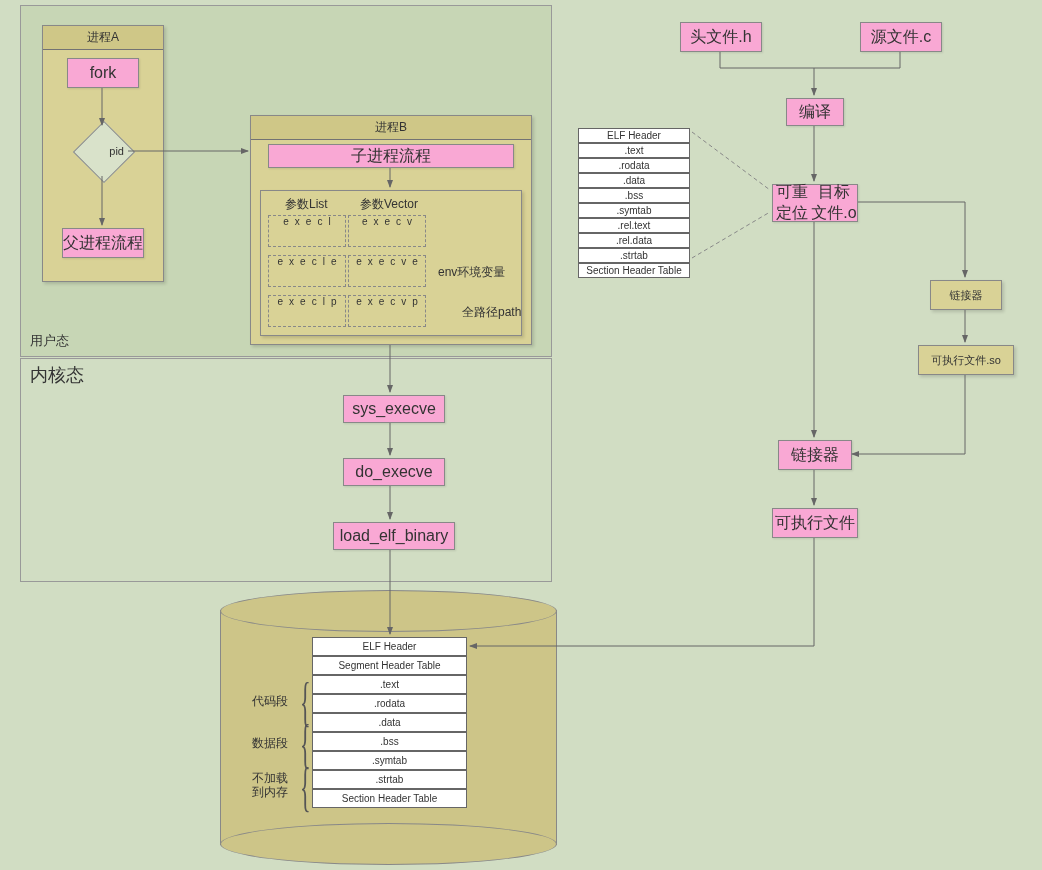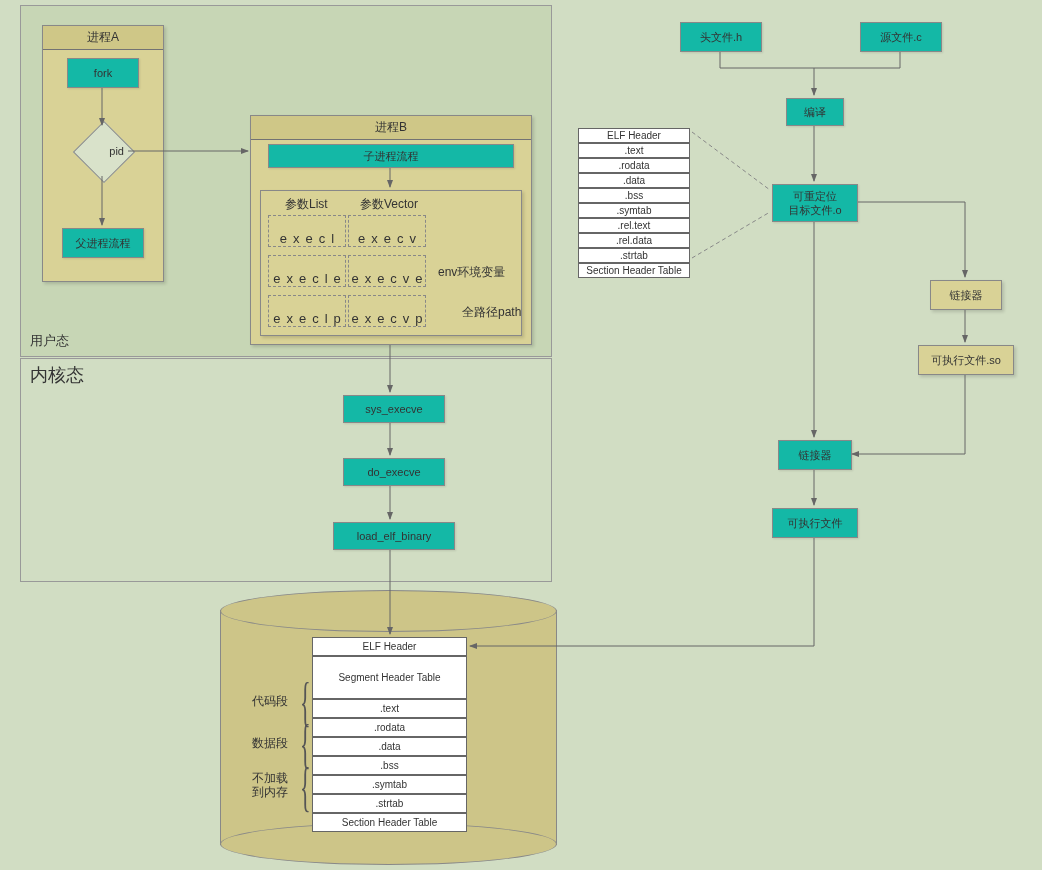--- a/index.html
+++ b/index.html
@@ -1,25 +1,25 @@
 <!DOCTYPE html>
 <html><head>
 <meta charset="utf-8">
 <style>
 body{margin:0;padding:0;background:#d1ddc3;font-family:Arial,sans-serif;font-size:11px;color:#333;width:1042px;height:870px;position:relative;overflow:hidden}
 .panel{position:absolute;border:1px solid #999;background:#c7d6b5}
 .kernel-panel{position:absolute;border:1px solid #999;background:#d1ddc3}
 .tanbox{position:absolute;background:#d9d296;border:1px solid #888;box-shadow:2px 2px 3px rgba(0,0,0,0.15)}
 .tanhdr{background:#cfc787;text-align:center;padding:3px 0;font-size:12px;border-bottom:1px solid #737373}
-.node{position:absolute;background:#14b8a6;border:1px solid #888;text-align:center;display:flex;align-items:center;justify-content:center;font-size:11px;box-shadow:1px 1px 2px rgba(0,0,0,0.1)}
+.node{position:absolute;background:#f9a8d4;border:1px solid #888;text-align:center;display:flex;align-items:center;justify-content:center;font-size:16px;box-shadow:1px 1px 2px rgba(0,0,0,0.1)}
 .tan-node{position:absolute;background:#d9d296;border:1px solid #888;text-align:center;display:flex;align-items:center;justify-content:center;font-size:11px;box-shadow:2px 2px 3px rgba(0,0,0,0.15)}
 .diamond{position:absolute;width:42px;height:42px;transform:rotate(45deg);background:#d9e2ca;border:1px solid #888}
 .diamond-label{position:absolute;font-size:11px;text-align:right;width:40px}
 .lbl{position:absolute;font-size:12px}
-.exec-cell{position:absolute;border:1px dashed #888;display:flex;align-items:flex-end;justify-content:center;font-size:13px;letter-spacing:6px;padding-left:6px}
+.exec-cell{position:absolute;border:1px dashed #888;display:flex;align-items:flex-start;justify-content:center;font-size:10px;letter-spacing:6px;padding-left:6px}
 .table-cell{border:1px solid #666;background:#fff;text-align:center;font-size:10px;padding:1px 0}
 .elf-table{position:absolute;display:flex;flex-direction:column}
 .cylinder{position:absolute}
 .cyl-body{position:absolute;background:#cdc588;border-left:1px solid #888;border-right:1px solid #888;width:100%}
 .cyl-top{position:absolute;width:100%;height:40px;background:#cdc588;border:1px solid #888;border-radius:50%}
 .cyl-bot{position:absolute;width:100%;height:40px;background:#cdc588;border:1px solid #888;border-radius:50%;bottom:-20px}
 .brace{position:absolute;font-size:55px;font-family:serif;color:#555;transform:scaleX(0.4)}
 </style>
 </head>
 <body>
@@ -86,21 +86,21 @@
 
 <div class="node" style="left:680px;top:22px;width:80px;height:28px">
     <span>头文件.h</span>
   </div>
 <div class="node" style="left:860px;top:22px;width:80px;height:28px">
     <span>源文件.c</span>
   </div>
 <div class="node" style="left:786px;top:98px;width:56px;height:26px">
     <span>编译</span>
   </div>
-<div class="node" style="left:772px;top:184px;width:84px;height:36px;flex-direction:column;line-height:1.3">
+<div class="node" style="left:772px;top:184px;width:84px;height:36px;flex-direction:row;line-height:1.3">
     <span>可重定位</span>
     <span>目标文件.o</span>
   </div>
 <div class="tan-node" style="left:930px;top:280px;width:70px;height:28px">
     <span>链接器</span>
   </div>
 <div class="tan-node" style="left:918px;top:345px;width:94px;height:28px">
     <span>可执行文件.so</span>
   </div>
 <div class="node" style="left:778px;top:440px;width:72px;height:28px">
@@ -124,21 +124,21 @@
 </div>
 
 <div class="cylinder" style="left:220px;top:610px;width:335px;height:235px">
   <div class="cyl-body" style="top:0;height:235px"></div>
   <div class="cyl-bot"></div>
   <div class="cyl-top" style="top:-20px"></div>
 </div>
 
 <div class="elf-table" style="left:312px;top:637px;width:155px">
   <div class="table-cell" style="padding:3px 0">ELF Header</div>
-  <div class="table-cell" style="padding:15px 0">Segment Header Table</div>
+  <div class="table-cell" style="padding:3px 0">Segment Header Table</div>
   <div class="table-cell" style="padding:3px 0">.text</div>
   <div class="table-cell" style="padding:3px 0">.rodata</div>
   <div class="table-cell" style="padding:3px 0">.data</div>
   <div class="table-cell" style="padding:3px 0">.bss</div>
   <div class="table-cell" style="padding:3px 0">.symtab</div>
   <div class="table-cell" style="padding:3px 0">.strtab</div>
   <div class="table-cell" style="padding:3px 0">Section Header Table</div>
 </div>
 <div class="brace" style="left:292px;top:670px">{</div>
 <div class="brace" style="left:292px;top:712px">{</div>

